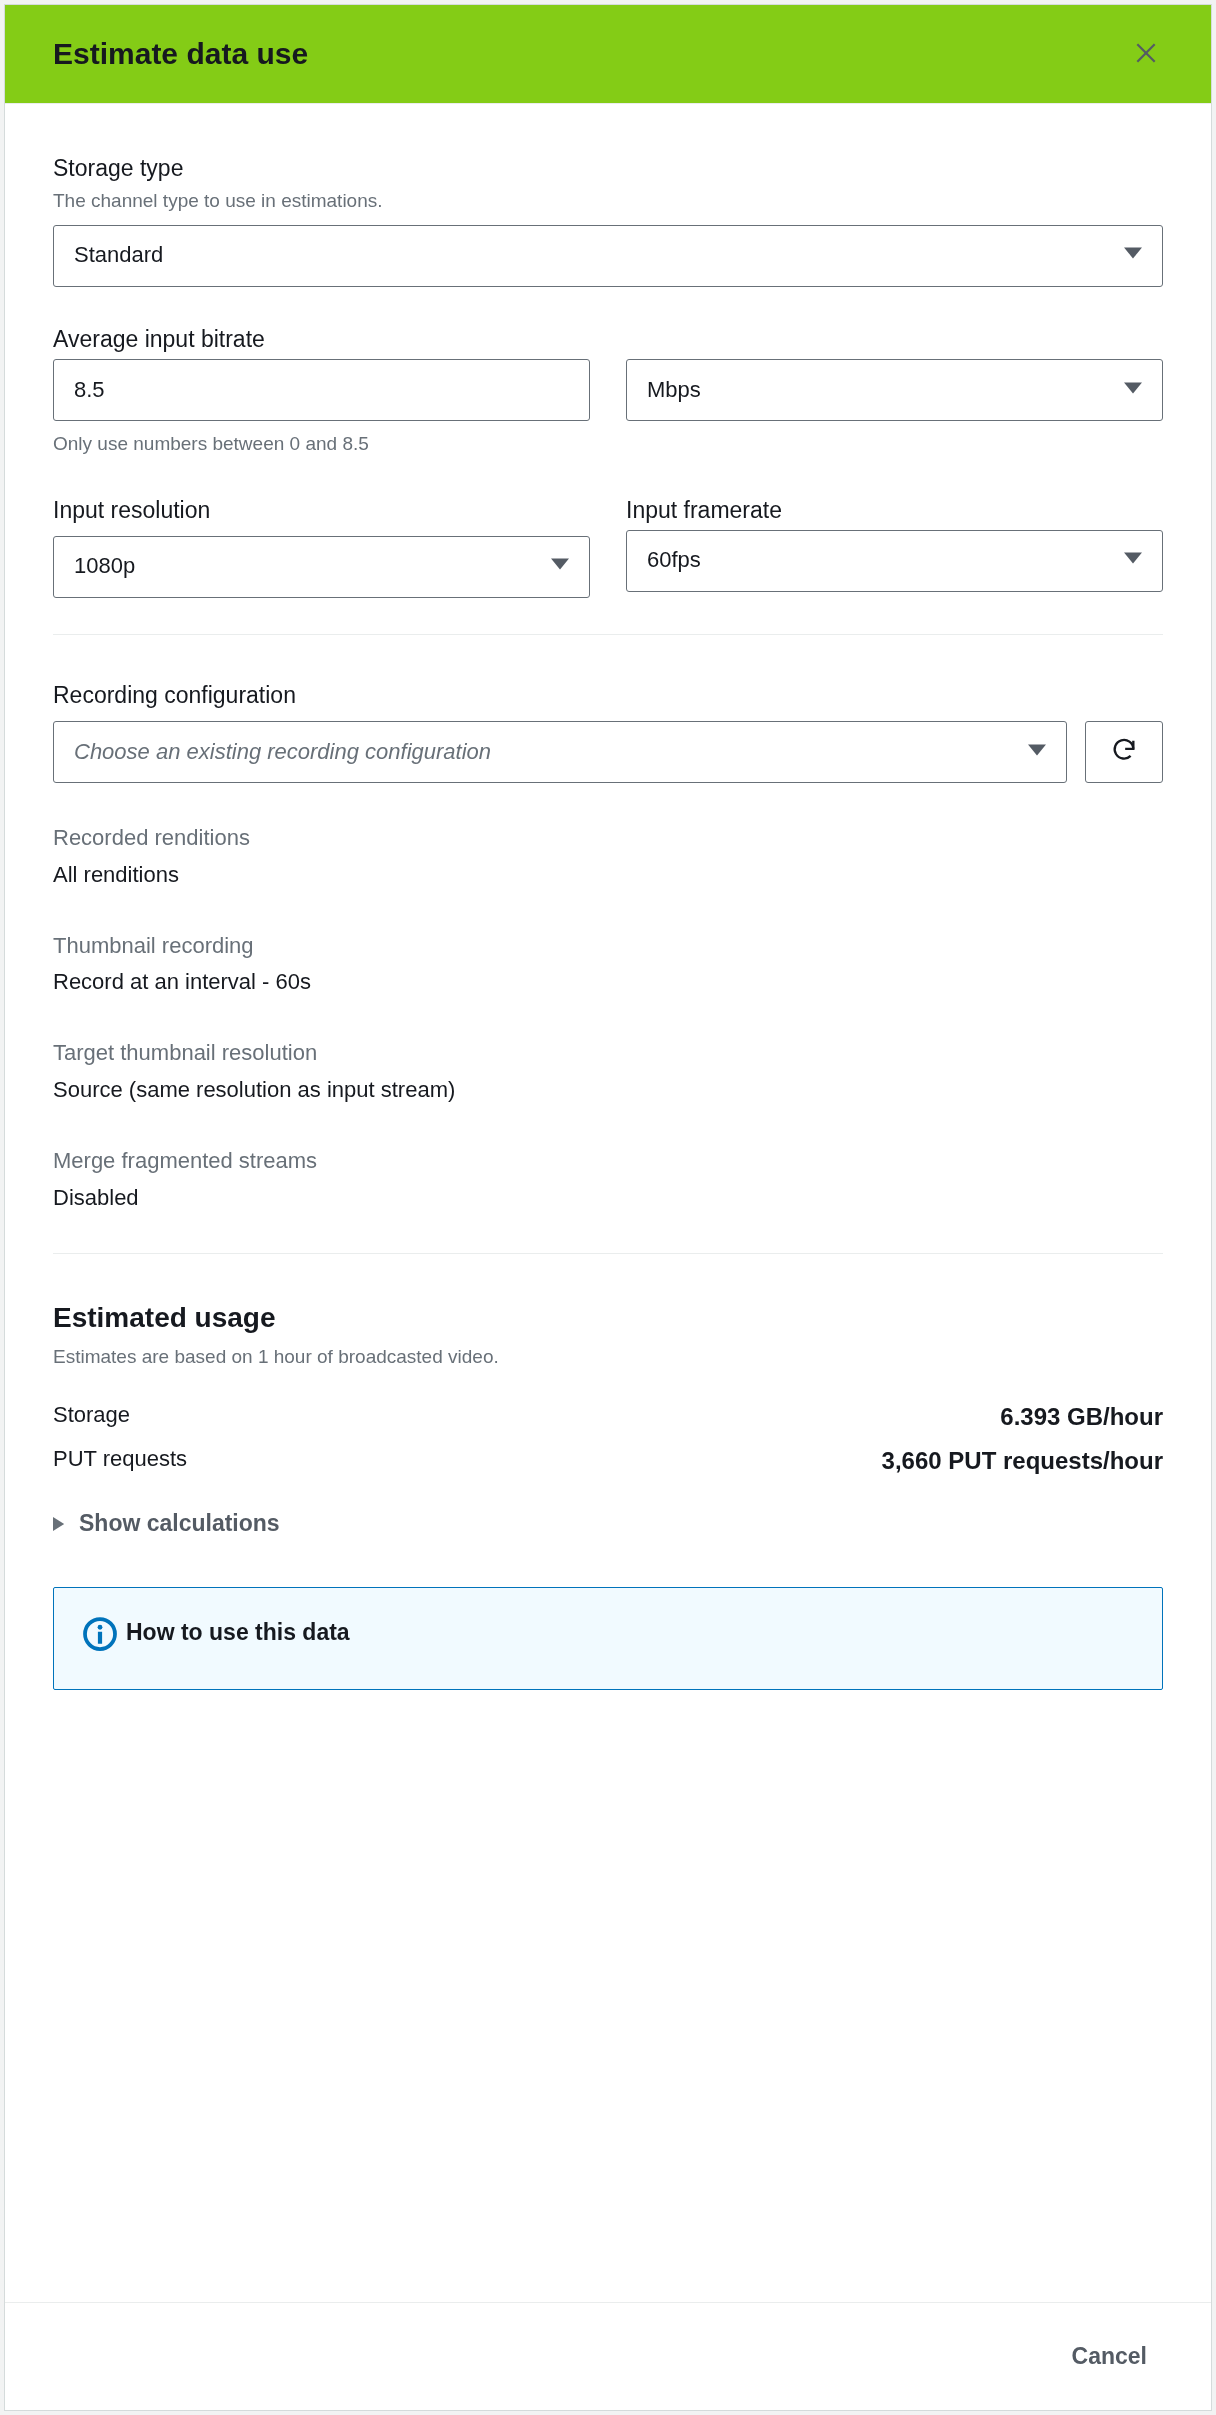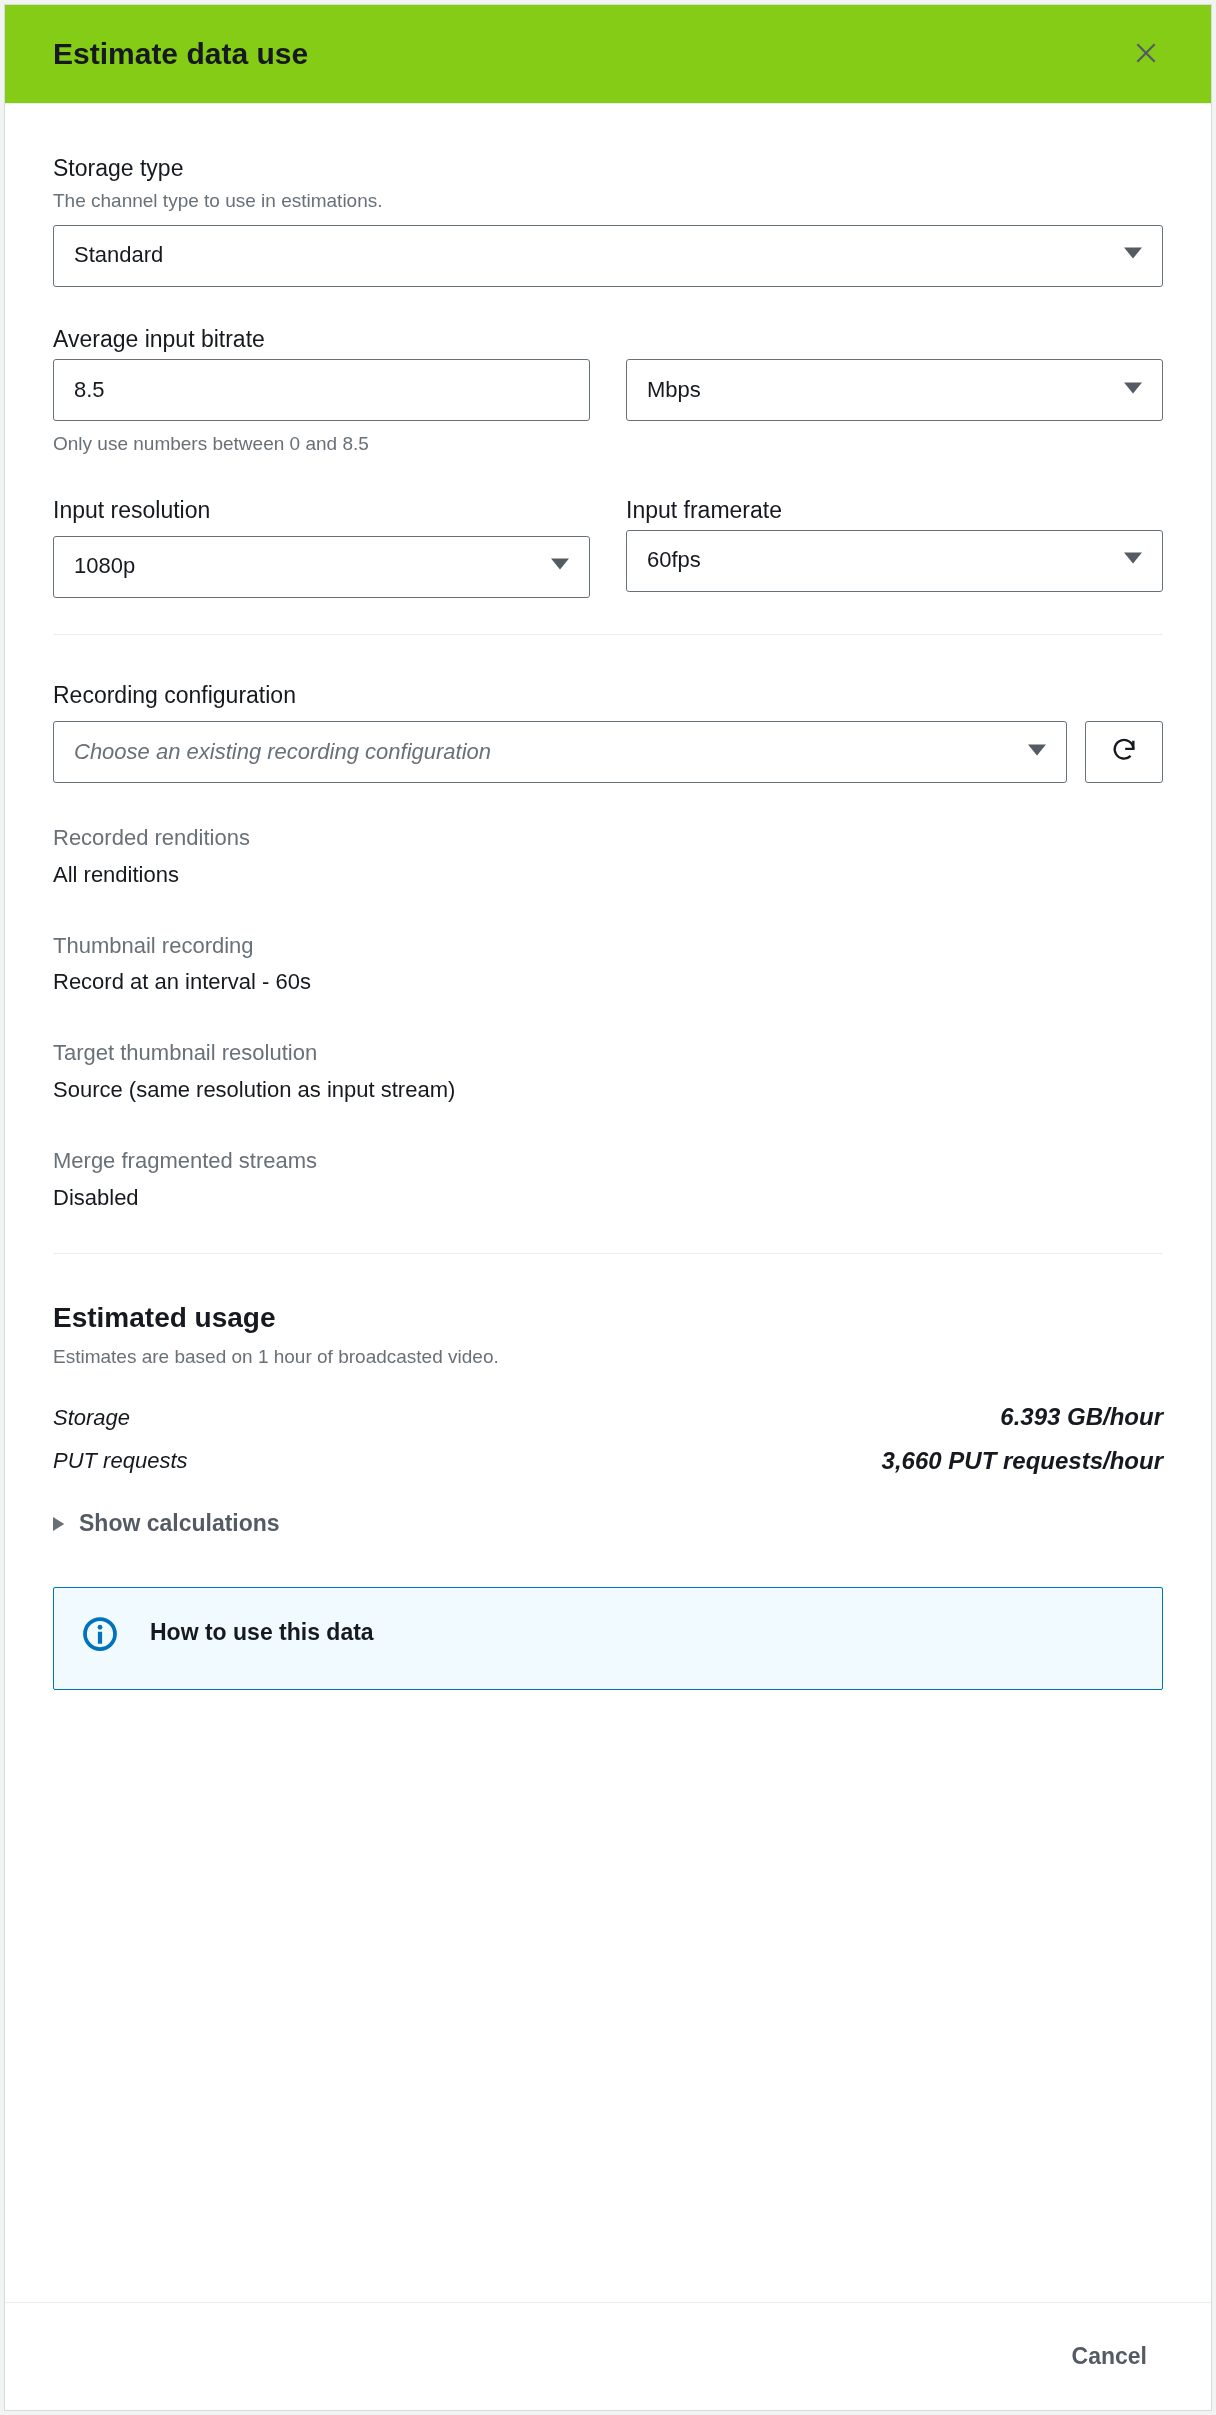--- a/index.html
+++ b/index.html
@@ -105,23 +105,22 @@
   }
   .refresh-btn svg { width: 28px; height: 28px; stroke: #16191f; stroke-width: 2; fill: none; }
   .kv-block { margin-top: 40px; margin-bottom: 40px; }
   .kv-label { font-size: 22px; color: #687078; margin-bottom: 6px; }
   .kv-value { font-size: 22px; color: #16191f; }
   .section-title { font-size: 28px; font-weight: 700; margin-top: 8px; }
   .section-sub { font-size: 19px; color: #687078; margin-top: 6px; margin-bottom: 30px; }
   .metric-row {
     display: flex;
     justify-content: space-between;
-    align-items: flex-end;
+    align-items: flex-start;
     margin-bottom: 10px;
-    font-style: italic;
   }
   .metric-label { font-size: 22px; }
   .metric-value { font-size: 24px; font-weight: 700; }
   .expander {
     display: flex;
     align-items: flex-start;
     gap: 12px;
     margin-top: 30px;
     cursor: pointer;
     color: #545b64;
@@ -129,21 +128,21 @@
     font-size: 23px;
   }
   .expander .tri svg { width: 14px; height: 14px; fill: #687078; }
   .info-box {
     margin-top: 48px;
     border: 1px solid #0073bb;
     background: #f1faff;
     border-radius: 2px;
     padding: 28px 28px 28px 28px;
     display: flex;
-    gap: 32px;
+    gap: 8px;
   }
   .info-icon-wrap { flex-shrink: 0; }
   .info-icon-wrap svg { width: 36px; height: 36px; }
   .info-title { font-weight: 700; font-size: 23px; margin-bottom: 6px; }
   .info-text { font-size: 22px; color: #16191f; line-height: 1.5; }
   .info-link { color: #0073bb; text-decoration: none; cursor: pointer; }
   .info-link svg { width: 20px; height: 20px; stroke: #0073bb; fill: none; stroke-width: 2; vertical-align: -2px; margin-left: 4px;}
   .modal-footer {
     border-top: 1px solid #eaeded;
     padding: 30px 48px;

